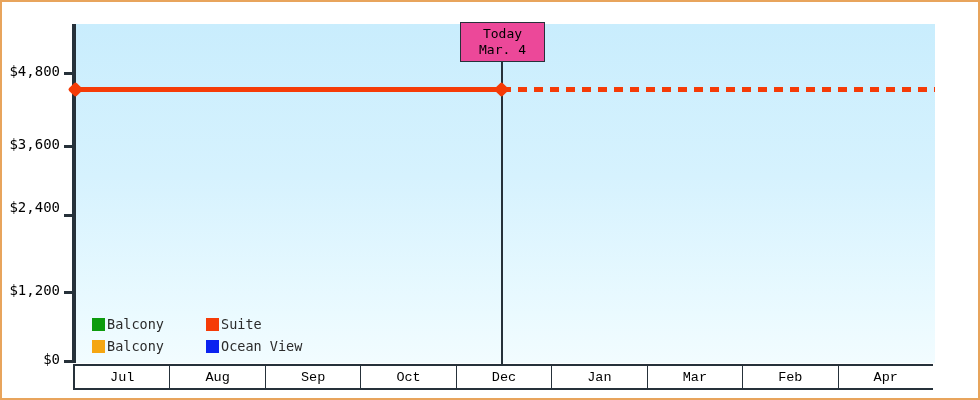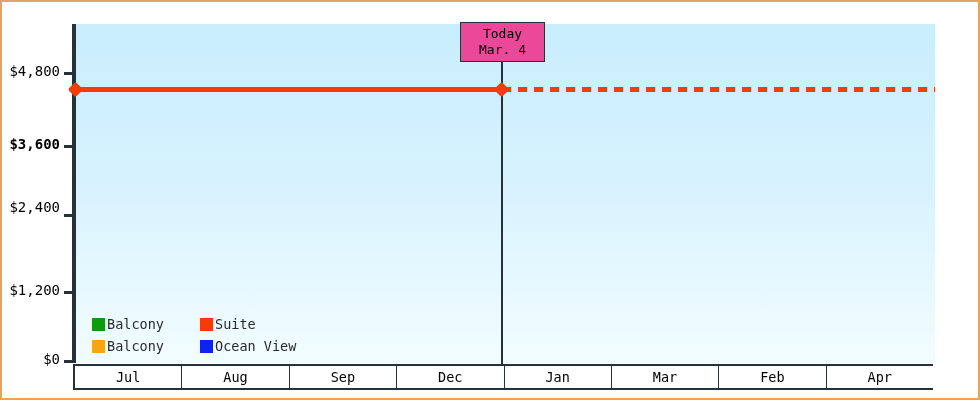--- a/index.html
+++ b/index.html
@@ -66,20 +66,21 @@
     position: absolute;
     left: 73px;
     top: 362px;
     width: 858px;
     height: 26px;
     display: flex;
     border-top: 2px solid #26313a;
     border-bottom: 2px solid #26313a;
     box-sizing: border-box;
     background: #ffffff;
+    font-family: Liberation Mono, monospace;
   }
   .month-cell {
     flex: 1 1 0;
     display: flex;
     align-items: center;
     justify-content: center;
     font-size: 13.5px;
     color: #000000;
     border-right: 1px solid #26313a;
     box-sizing: border-box;
@@ -155,21 +156,21 @@
   #marker-today { left: 494px; top: 82px; }
 
   
   #legend {
     position: absolute;
     left: 90px;
     top: 311px;
     display: grid;
     grid-template-columns: 108px auto;
     grid-auto-rows: 22px;
-    column-gap: 0px;
+    column-gap: 6px;
   }
   .legend-item {
     display: flex;
     align-items: center;
     white-space: nowrap;
   }
   .legend-swatch {
     width: 13px;
     height: 13px;
     margin-right: 2px;
@@ -183,21 +184,21 @@
 </head>
 <body>
 
 <div id="root">
 
   <div id="plot"></div>
 
   <div id="y-axis-line"></div>
   <div id="y-labels">
       <div class="y-label" style="top: 61px;">$4,800</div>
-      <div class="y-label" style="top: 134px; font-weight: bold;">$3,600</div>
+      <div class="y-label" style="top: 134px;">$3,600</div>
       <div class="y-label" style="top: 197px;">$2,400</div>
       <div class="y-label" style="top: 280px;">$1,200</div>
       <div class="y-label" style="top: 349px;">$0</div>
     </div>
 
   <div id="today-line"></div>
   <div id="today-box">
     <div>Today</div>
     <div>Mar. 4</div>
   </div>
@@ -224,20 +225,21 @@
         <span class="legend-swatch" style="background: rgb(11, 34, 240);"></span>
         <span class="legend-label">Ocean View</span>
       </div>
     </div>
 
   <div id="x-axis-left-cap"></div>
   <div id="x-axis">
       <div class="month-cell">Jul</div>
       <div class="month-cell">Aug</div>
       <div class="month-cell">Sep</div>
+      <div class="month-cell">Oct</div>
       <div class="month-cell">Dec</div>
       <div class="month-cell">Jan</div>
       <div class="month-cell">Mar</div>
       <div class="month-cell">Feb</div>
       <div class="month-cell">Apr</div>
     </div>
 
 <div class="y-tick" style="top: 70px;"></div>
     <div class="y-tick" style="top: 143px;"></div>
     <div class="y-tick" style="top: 212px;"></div>

